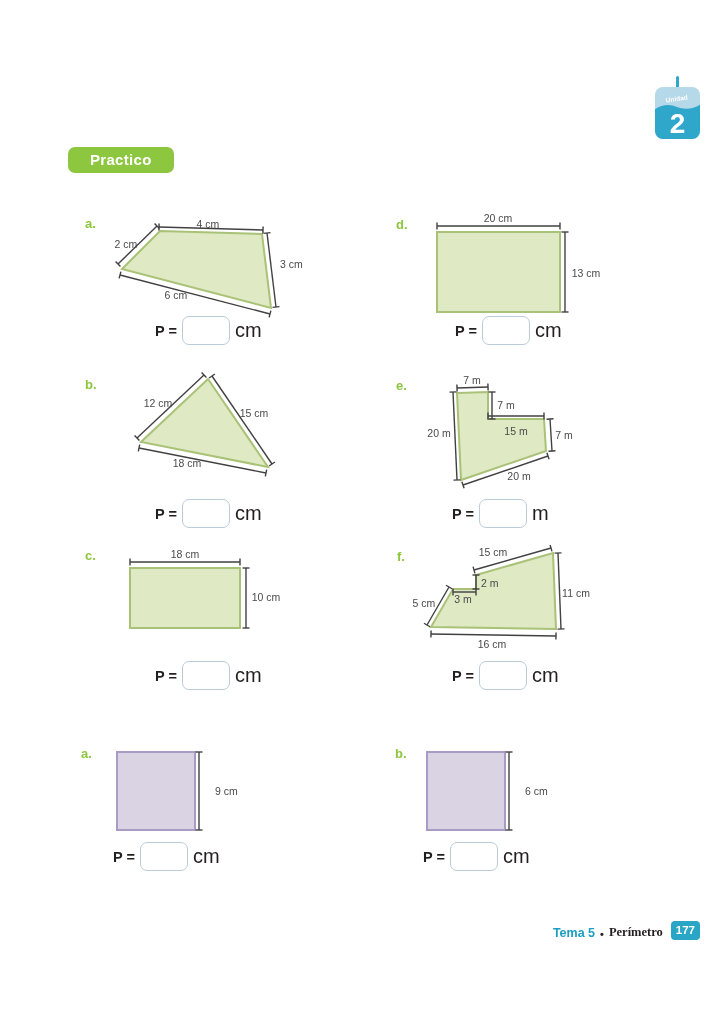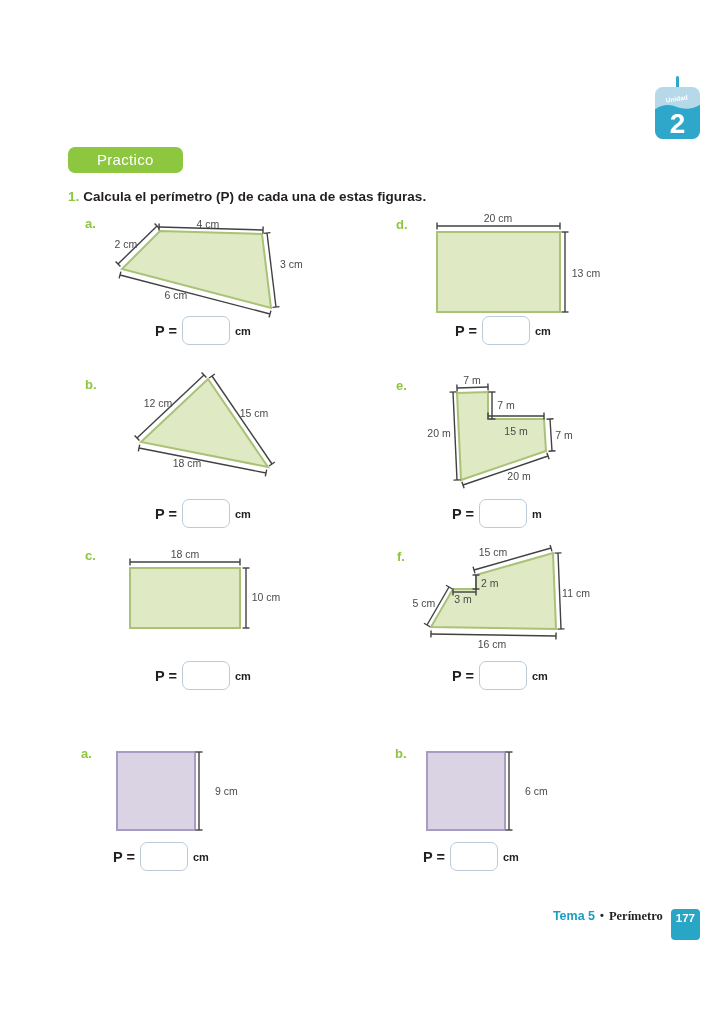--- a/index.html
+++ b/index.html
@@ -4,39 +4,39 @@
 <style>
   html,body{margin:0;padding:0;}
   body{
     width:724px;height:1024px;background:#ffffff;position:relative;
     font-family:"Liberation Sans",sans-serif;overflow:hidden;
   }
   #stage{position:absolute;inset:0;}
   .fig-letter{position:absolute;font-weight:bold;font-size:13px;color:var(--green-accent);}
   .answer-row{position:absolute;display:flex;align-items:center;gap:5px;}
   .p-label{font-weight:bold;font-size:14.5px;color:var(--text-dark);}
-  .unit-label{font-weight:bold;font-size:11px;color:var(--text-dark);}
+  .unit-label{font-weight:normal;font-size:20px;color:var(--text-dark);}
   .answer-box{width:46px;height:27px;background:#fff;border:1.5px solid var(--box-border);border-radius:7px;display:inline-block;}
   .practico{
     position:absolute;left:68px;top:147px;background:var(--green-accent);color:#fff;
-    font-weight:normal;font-size:15px;padding:4px 29px 5px;border-radius:7px;letter-spacing:.3px;
+    font-weight:bold;font-size:15px;padding:4px 22px 5px;border-radius:7px;letter-spacing:.3px;
   }
   .exercise-heading{position:absolute;left:68px;font-size:13.5px;font-weight:bold;color:var(--text-dark);}
   .exercise-heading .num{color:var(--green-accent);margin-right:4px;}
   .unit-badge{position:absolute;right:22px;top:76px;}
   .badge-stem{fill:var(--badge-dark);}
   .badge-light{fill:var(--badge-light);}
   .badge-dark{fill:var(--badge-dark);}
   .badge-unidad{fill:#fff;font-size:6.5px;font-weight:bold;}
   .badge-num{fill:#fff;font-size:28px;font-weight:bold;}
-  .footer{position:absolute;right:24px;top:909px;display:flex;align-items:flex-start;gap:5px;font-size:12.5px;font-weight:bold;}
+  .footer{position:absolute;right:24px;top:909px;display:flex;align-items:flex-end;gap:5px;font-size:12.5px;font-weight:bold;}
   .footer .tema{color:var(--teal-text);}
   .footer .sep{color:var(--text-dark);font-size:11px;}
   .footer .section{color:var(--text-dark);font-family:Liberation Serif, serif;}
-  .page-badge{background:var(--teal);color:#fff;font-size:11.5px;padding:3px 5px 16px;border-radius:4px;margin-left:3px;}
+  .page-badge{background:var(--teal);color:#fff;font-size:11.5px;padding:3px 5px 4px;border-radius:4px;margin-left:3px;margin-top:12px;}
   svg text{font-family:"Liberation Sans",sans-serif;}
   .dim-label{font-size:10.5px;}
 </style>
 </head>
 <body>
 
 <div id="stage">
 
   <div class="unit-badge">
     <svg width="48" height="66" viewBox="0 0 48 66">
@@ -50,23 +50,20 @@
       <g clip-path="url(#bclip)">
         <path class="badge-dark" d="M0,34 C8,28 16,28 23,31 C31,34 40,33 47,28 L47,64 L0,64 Z"></path>
       </g>
       <text class="badge-unidad" x="23" y="25" transform="rotate(-8 23 25)" text-anchor="middle">Unidad</text>
       <text class="badge-num" x="23.5" y="57" text-anchor="middle">2</text>
     </svg>
   </div>
 
   <div class="practico">Practico</div>
 
-  <div class="exercise-heading" style="top:189px">
-    <span class="num">1.</span><span>Calcula el perímetro (P) de cada una de estas figuras.</span>
-  </div>
 
 
   <div class="footer">
     <span class="tema">Tema 5</span>
     <span class="sep">•</span>
     <span class="section">Perímetro</span>
     <span class="page-badge">177</span>
   </div>
 
 <div class="fig-letter" style="left: 85px; top: 216px;">a.</div>

